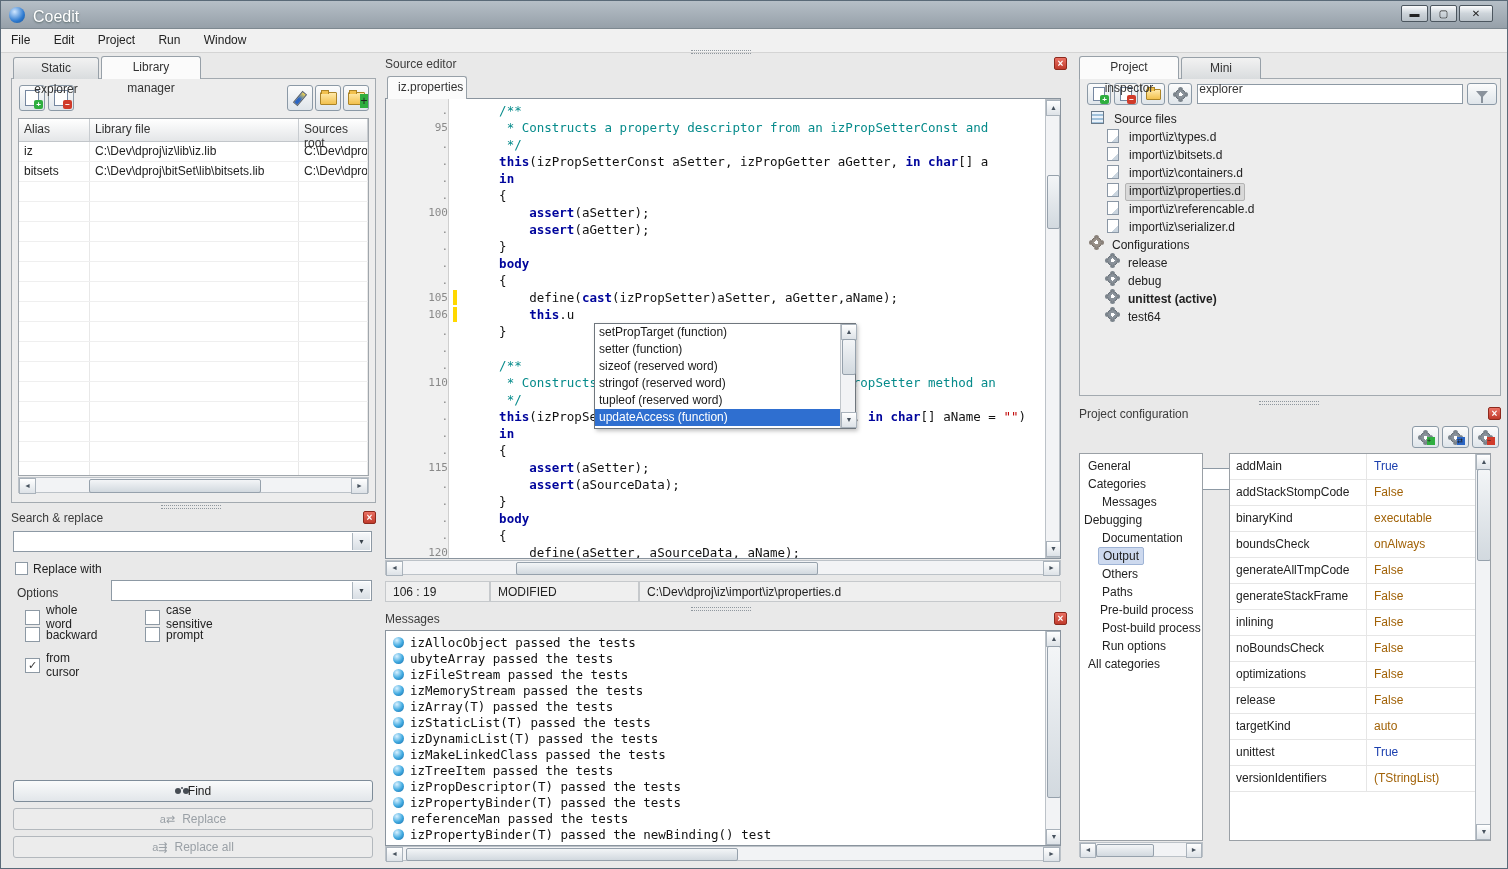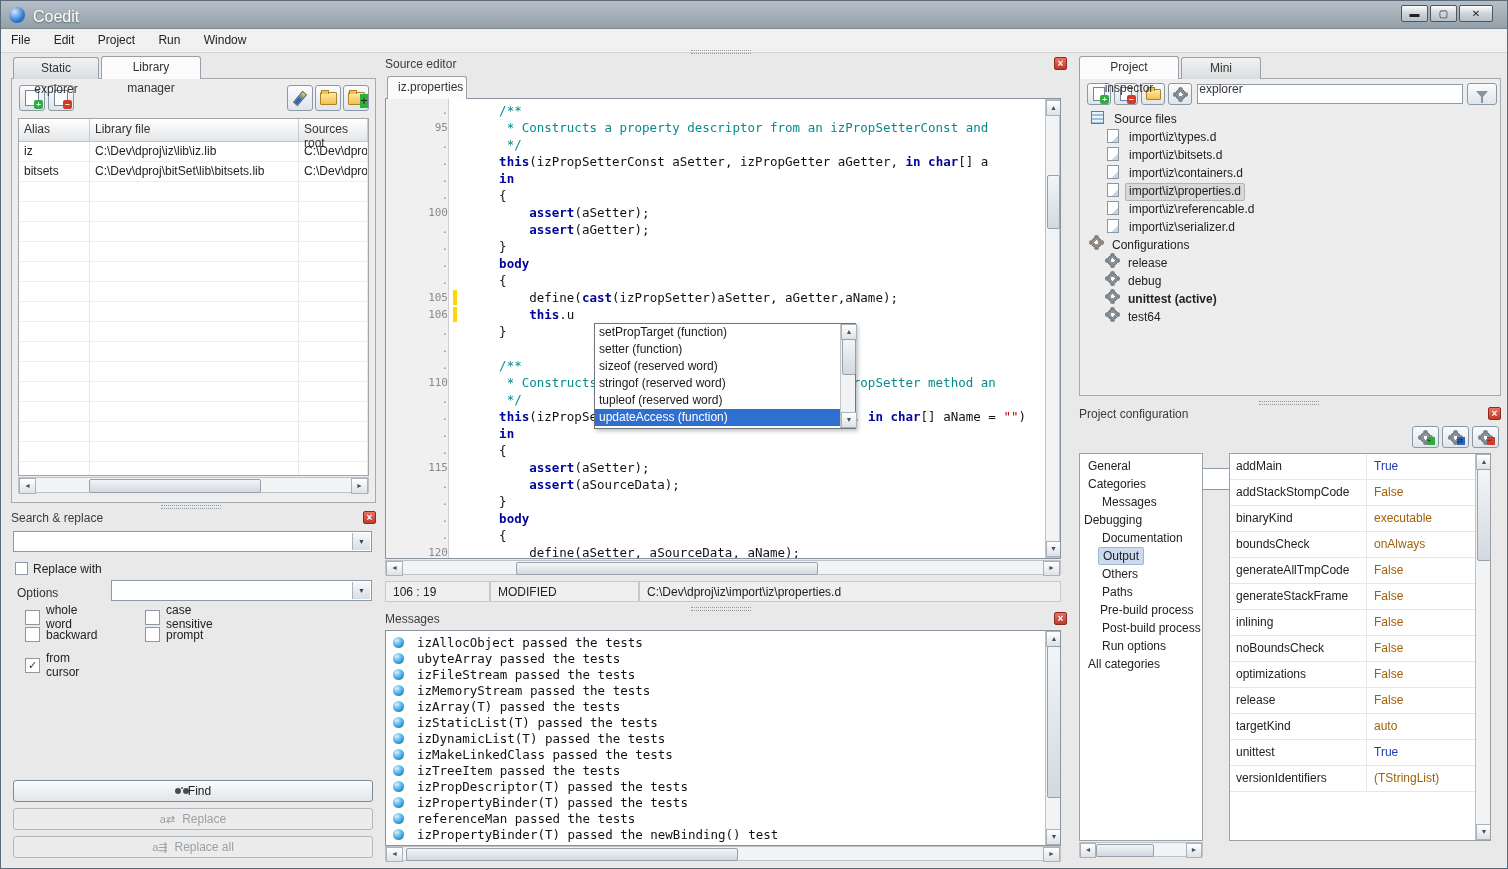--- a/index.html
+++ b/index.html
@@ -90,21 +90,21 @@
   .c .pln{color:#111;}
   .c .cmt{color:#068b8b;}
   .c .str{color:#c00000;}
   
   .popup{background:#fff;border:1px solid #6f767d;box-shadow:2px 2px 4px rgba(0,0,0,.25);z-index:50;}
   .ci{height:17px;line-height:17px;padding:0 4px;white-space:nowrap;color:#1a1a1a;}
   .ci.sel{background:#2f6fd0;color:#fff;}
   
   .statcell{background:#efefef;border:1px solid #c6c9cc;padding:3px 7px;white-space:nowrap;overflow:hidden;}
   
-  .mrow{display:flex;align-items:center;gap:13px;height:16px;padding-left:7px;
+  .mrow{display:flex;align-items:center;gap:6px;height:16px;padding-left:7px;
     font-family:"DejaVu Sans Mono",monospace;font-size:12.5px;color:#111;white-space:nowrap;}
   
   .nrow{display:flex;gap:6px;height:18px;white-space:nowrap;}
   .nrow .lbl{padding:1px 4px;border-radius:2px;}
   .nrow .lbl.sel{background:#d9d9d9;border:1px solid #b3b3b3;padding:0 3px;}
   .nrow .lbl.bold{font-weight:bold;}
   .icon-file{width:10px;height:12px;background:#fff;border:1px solid #8a97a5;
     background-image:linear-gradient(135deg,transparent 70%,#c9d4de 70%);flex:none;}
   
   .crow{height:18px;line-height:18px;white-space:nowrap;}

